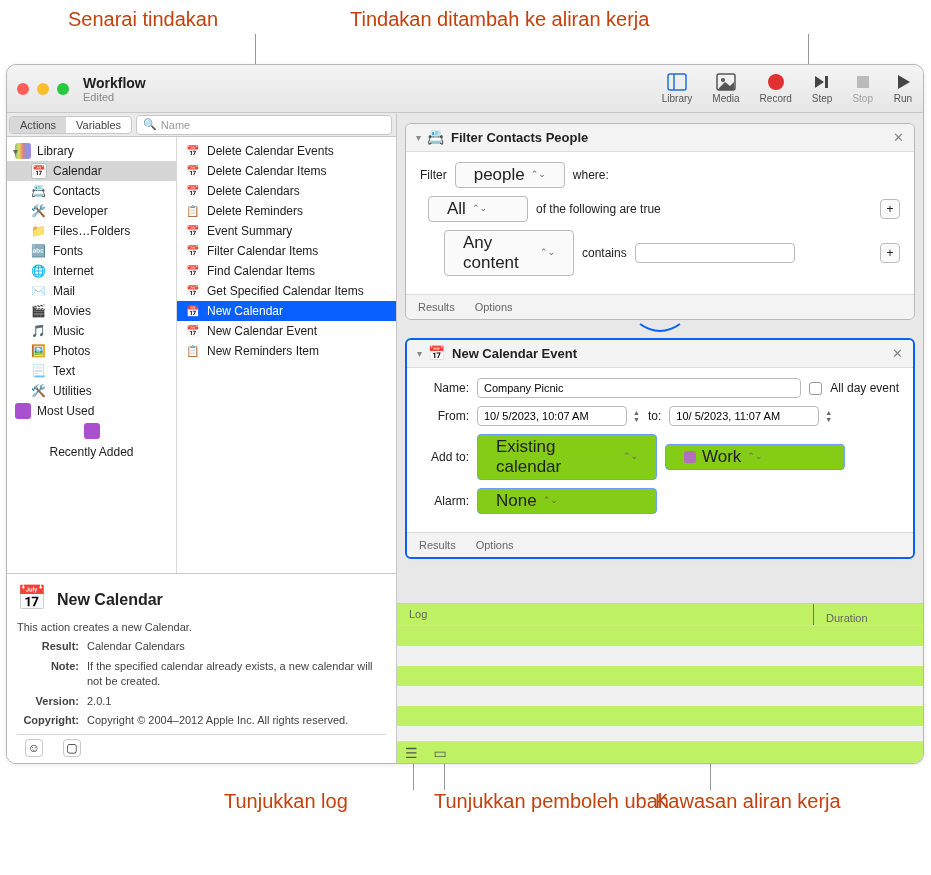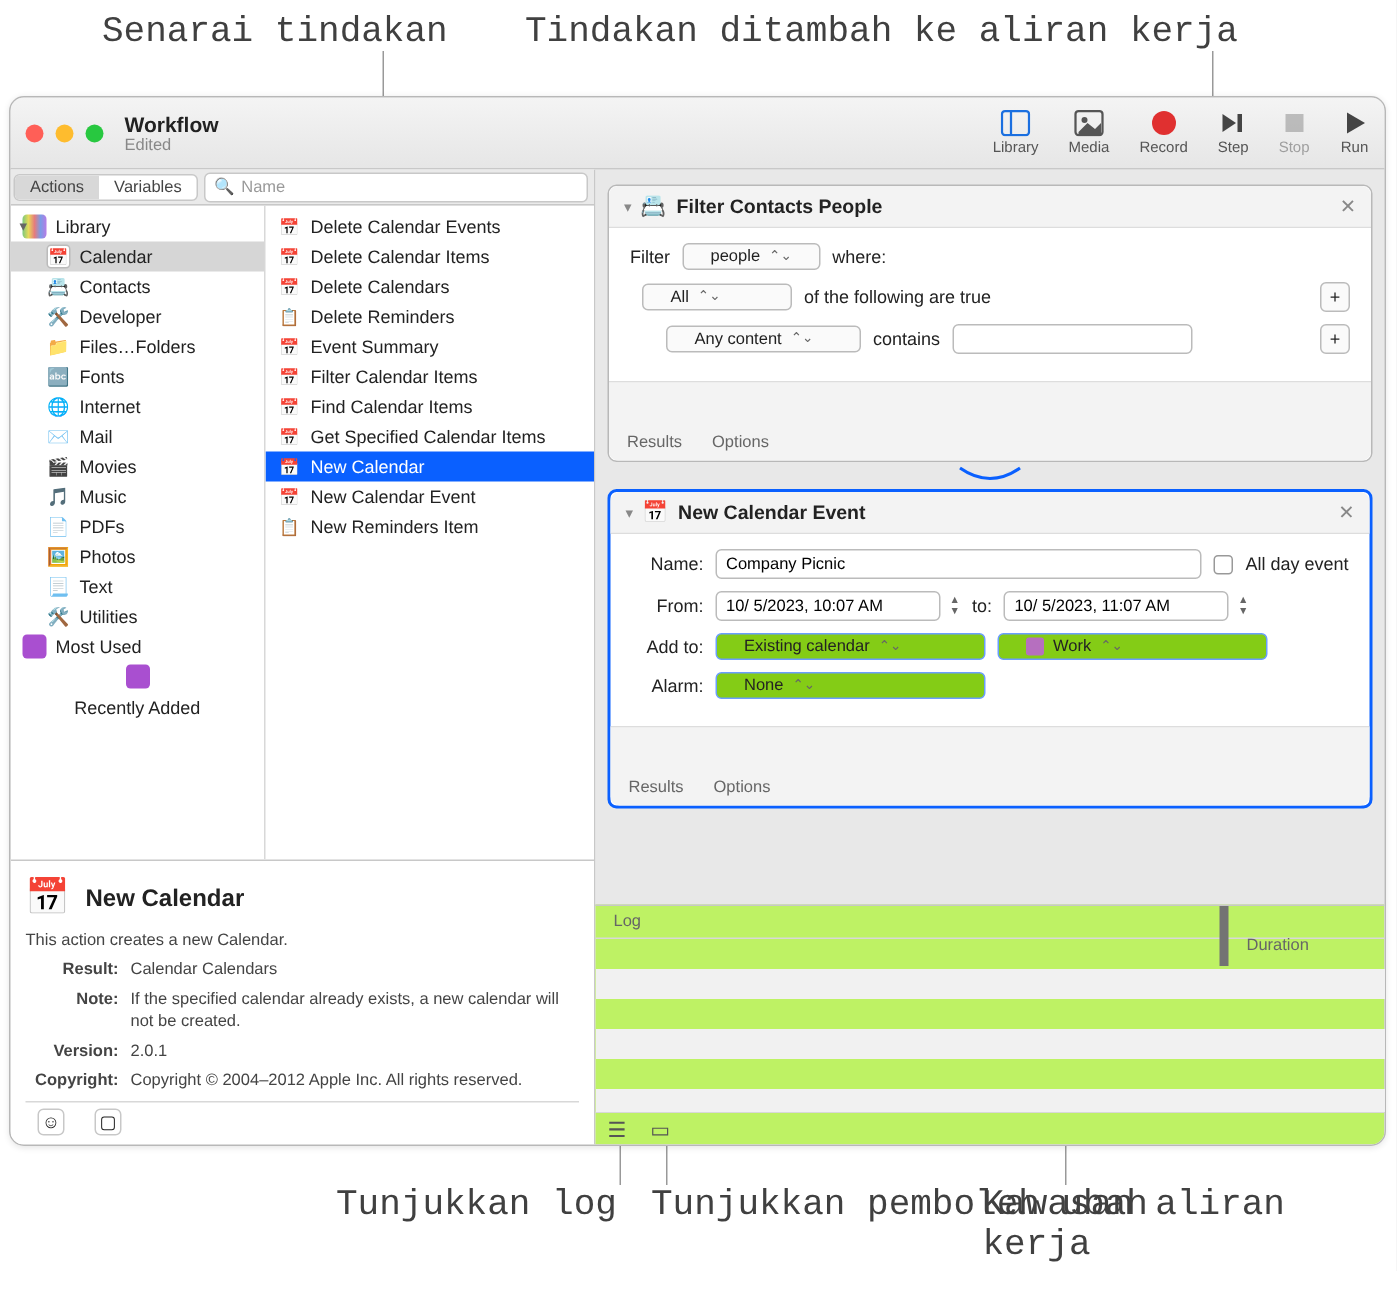--- a/index.html
+++ b/index.html
@@ -6,24 +6,23 @@
 body {
   font-family: -apple-system, "Helvetica Neue", Arial, sans-serif;
   font-size: 13px;
   background: #fff;
   width: 931px;
   height: 875px;
   position: relative;
   color: #222;
 }
 .callout {
-  font-size: 24px;
+  font-size: 20px;
   position: absolute;
-  color: #404040;
-  font-family: Liberation Mono, monospace;
+  color: #c2410c;
 }
 .callout-line {
   position: absolute;
   background: #999;
 }
 .window {
   position: absolute;
   left: 6px;
   top: 64px;
   width: 918px;
@@ -104,39 +103,39 @@
 .workflow-area { flex: 1; padding: 10px 8px; overflow-y: auto; }
 .wf-action { background: #fff; border: 1px solid #b8b8b8; border-radius: 6px; margin-bottom: 8px; }
 .wf-action.selected { border: 2px solid #0a60ff; }
 .wf-head { display: flex; align-items: center; height: 28px; padding: 0 10px; border-bottom: 1px solid #ddd; background:#f3f3f3; border-radius:6px 6px 0 0;}
 .wf-head .arrow{font-size:10px;color:#888;margin-right:6px;}
 .wf-head .aic{width:18px;height:18px;font-size:14px;margin-right:6px;}
 .wf-head .title{font-weight:600;font-size:13px;}
 .wf-head .close{margin-left:auto;color:#888;font-size:13px;cursor:pointer;}
 .wf-body { padding: 10px 14px; font-size: 12px; }
 .filter-row { display:flex; align-items:center; gap:8px; margin-bottom:8px; }
-.sel { border:1px solid #bbb;border-radius:4px;padding:2px 18px;background:#fafafa;display:inline-flex;align-items:center;gap:6px;font-size:11px;cursor:pointer;}
+.sel { border:1px solid #bbb;border-radius:4px;padding:2px 18px;background:#fafafa;display:inline-flex;align-items:center;gap:6px;font-size:17px;cursor:pointer;}
 .sel.blue{background:#84cc16;border-color:#6a9eff;}
 .sel:after{content:"⌃⌄";font-size:9px;color:#666;line-height:0.6;}
 .addbtn{width:20px;height:20px;border:1px solid #bbb;border-radius:4px;background:#fafafa;display:flex;align-items:center;justify-content:center;font-size:12px;margin-left:auto;cursor:pointer;}
 .txtfield{border:1px solid #bbb;border-radius:4px;height:20px;padding:2px 6px;background:#fff;font-size:11px;}
 .wf-foot{display:flex;gap:20px;padding:6px 12px;border-top:1px solid #ddd;font-size:11px;color:#666;background:#f3f3f3;border-radius:0 0 6px 6px;}
-.wf-foot span{cursor:pointer;margin-top:28px;}
+.wf-foot span{cursor:pointer;}
 .form-row{display:flex;align-items:center;gap:8px;margin-bottom:8px;}
 .form-lbl{width:48px;text-align:right;font-size:12px;}
 .spinner{display:inline-flex;flex-direction:column;font-size:7px;color:#666;margin-left:-2px;}
 .chk{width:13px;height:13px;border:1px solid #999;border-radius:3px;background:#fff;}
 .sel.cal{display:inline-flex;align-items:center;gap:6px;}
 .sel.cal .sw{width:12px;height:12px;background:#b66fbf;border-radius:2px;}
 .connector{height:10px;display:flex;justify-content:center;margin:-4px 0 4px 0;}
 .connector svg{overflow:visible;}
 .log-area{height:160px;border-top:1px solid #c8c8c8;background:#bef264;display:flex;flex-direction:column;}
 .log-head{display:flex;height:22px;border-bottom:1px solid #d8d8d8;font-size:11px;color:#666;}
 .log-head .col1{flex:1;padding:4px 12px;}
-.log-head .col2{width:110px;padding:20px 12px;border-left:6px solid #737373;margin-left:10px;}
+.log-head .col2{width:110px;padding:8px 12px;border-left:1px solid #737373;margin-left:10px;}
 .log-body{flex:1;overflow:auto;}
 .log-row{height:20px;border-bottom:0;}
 .log-row.alt{background:#f1f1f1;}
 .log-footer{height:22px;border-top:1px solid #d8d8d8;display:flex;gap:16px;padding:2px 8px;align-items:center;}
 .log-footer .fic{font-size:14px;color:#555;cursor:pointer;}
 </style>
 </head>
 <body>
 
 <div class="callout" style="left:68px;top:8px;">Senarai tindakan</div>
@@ -265,24 +264,20 @@
               </div>
               <div class="cat-item">
                 <span class="ic ic-mov"></span>
                 <span>Movies</span>
               </div>
               <div class="cat-item">
                 <span class="ic ic-mus"></span>
                 <span>Music</span>
               </div>
               <div class="cat-item">
-                <span class="ic ic-pdf"></span>
-                <span>PDFs</span>
-              </div>
-              <div class="cat-item">
                 <span class="ic ic-pho"></span>
                 <span>Photos</span>
               </div>
               <div class="cat-item">
                 <span class="ic ic-txt"></span>
                 <span>Text</span>
               </div>
               <div class="cat-item">
                 <span class="ic ic-uti"></span>
                 <span>Utilities</span>

